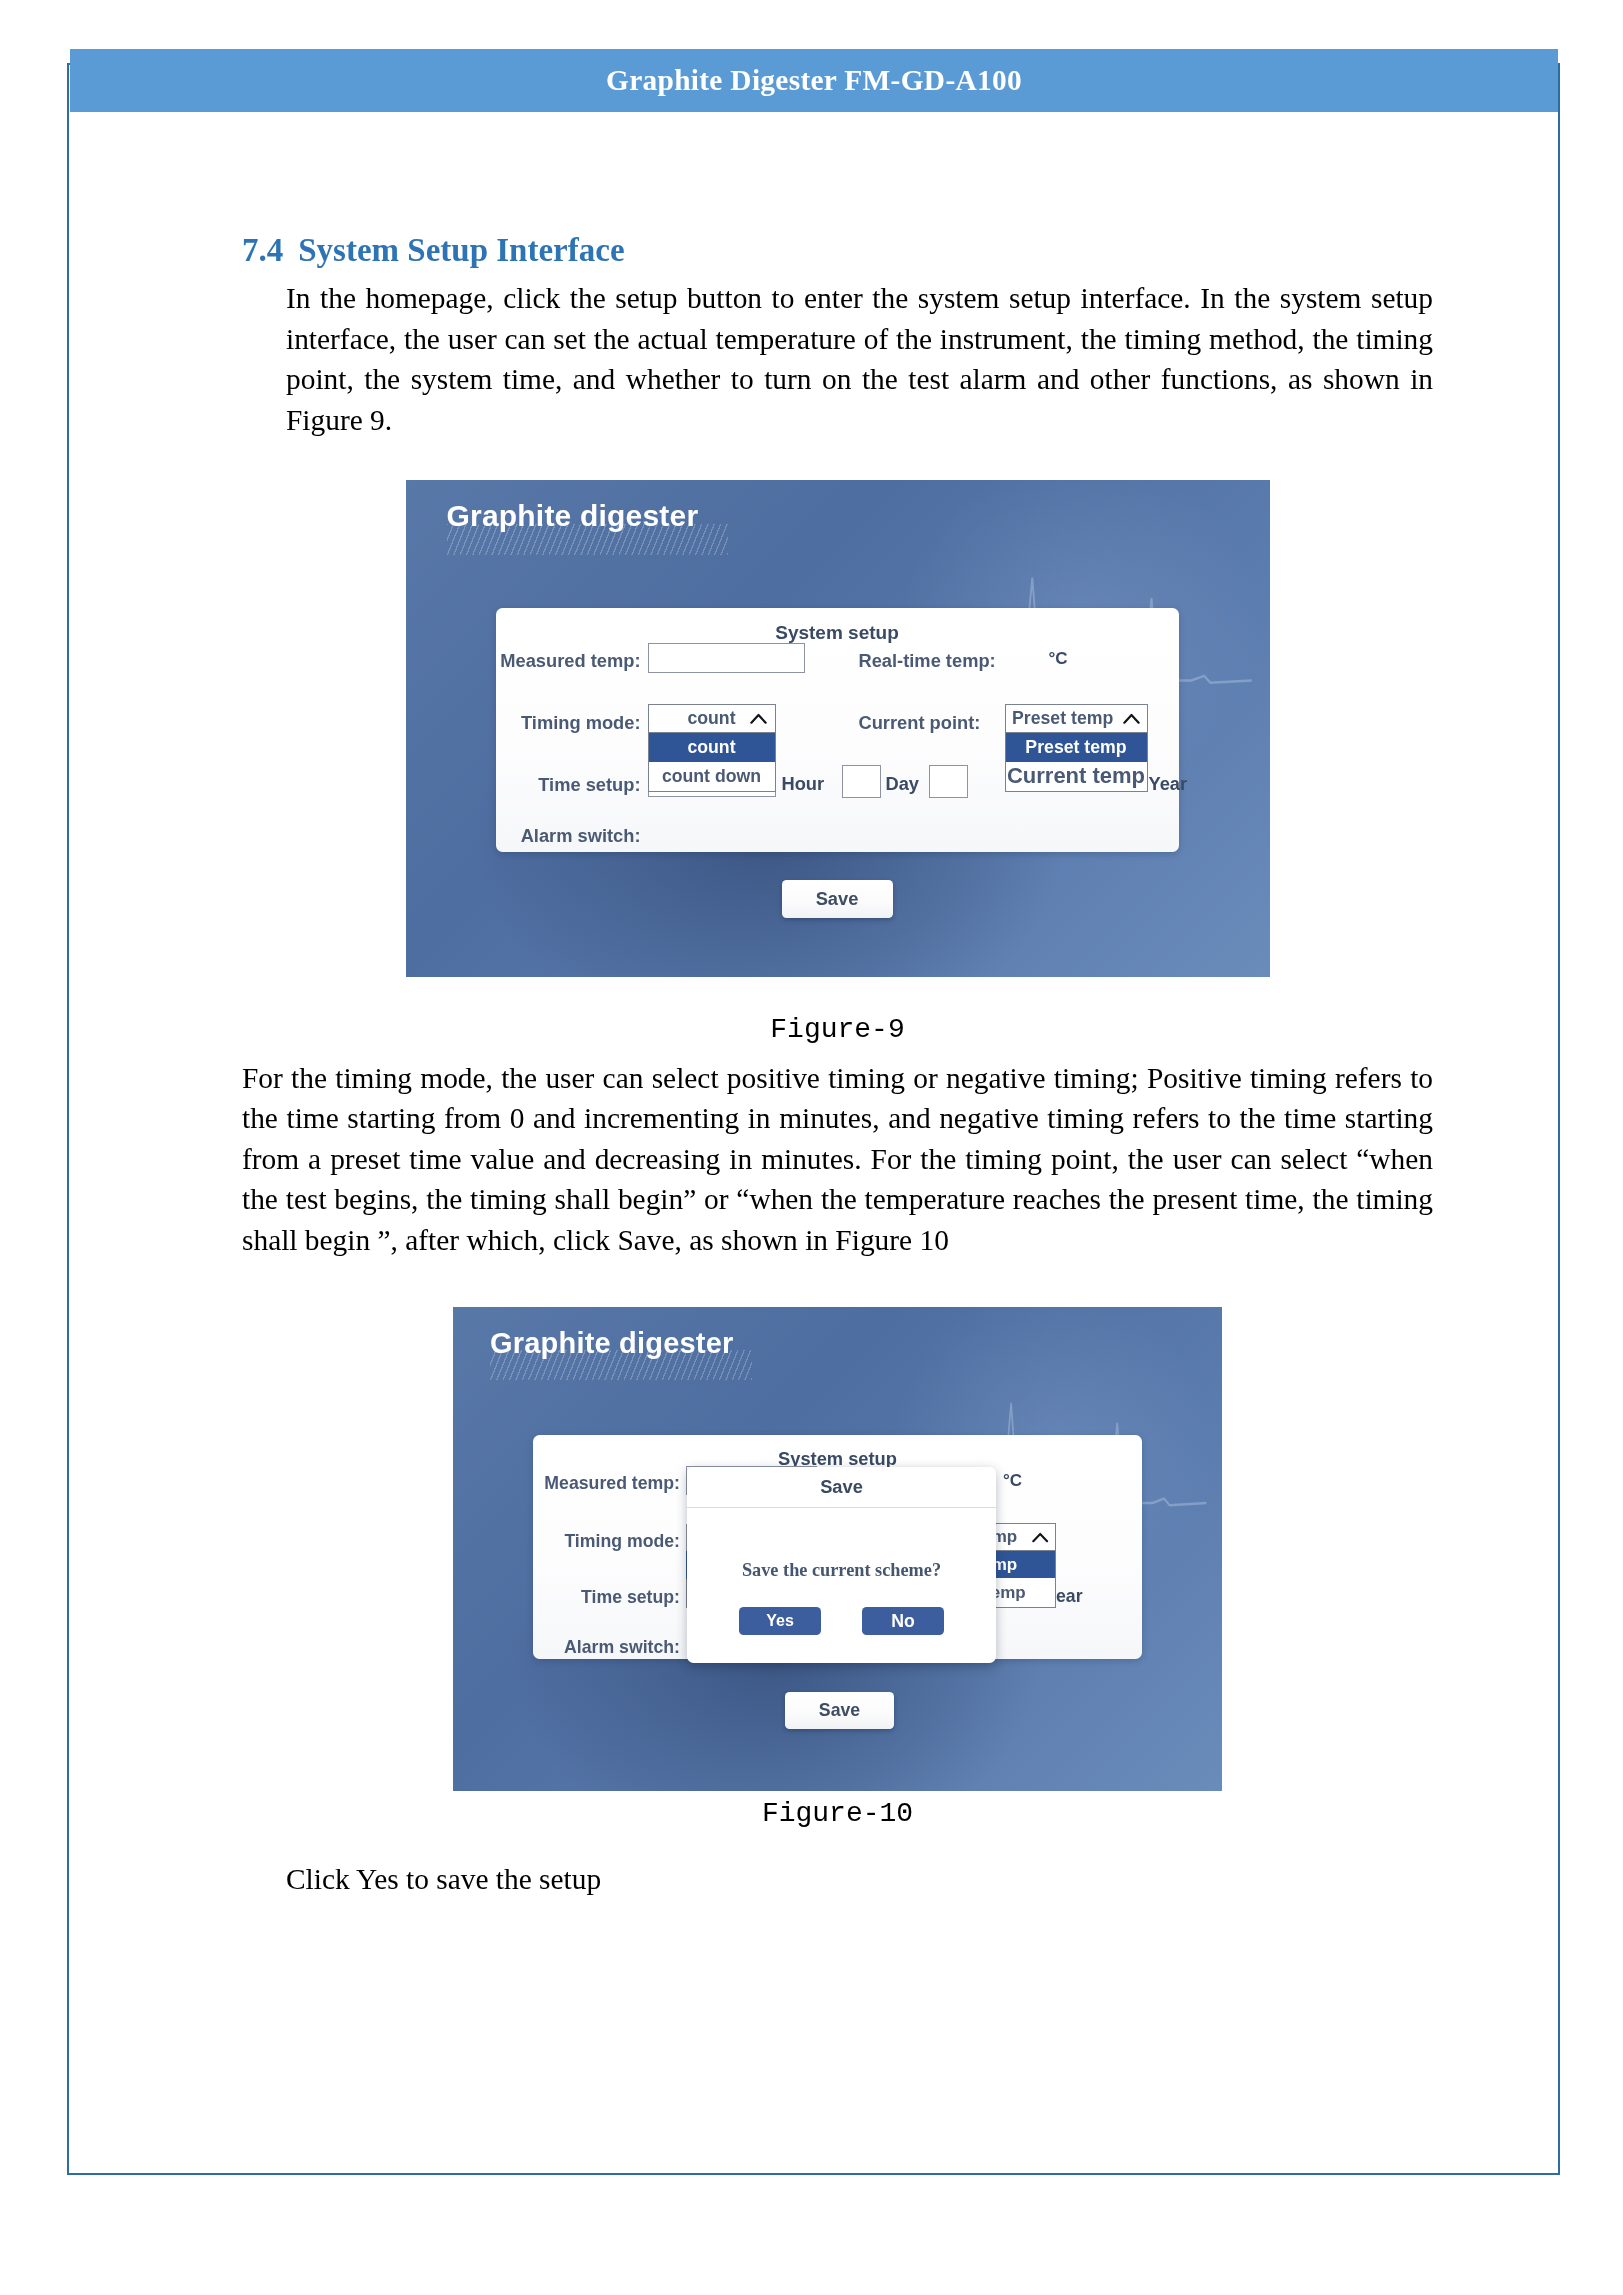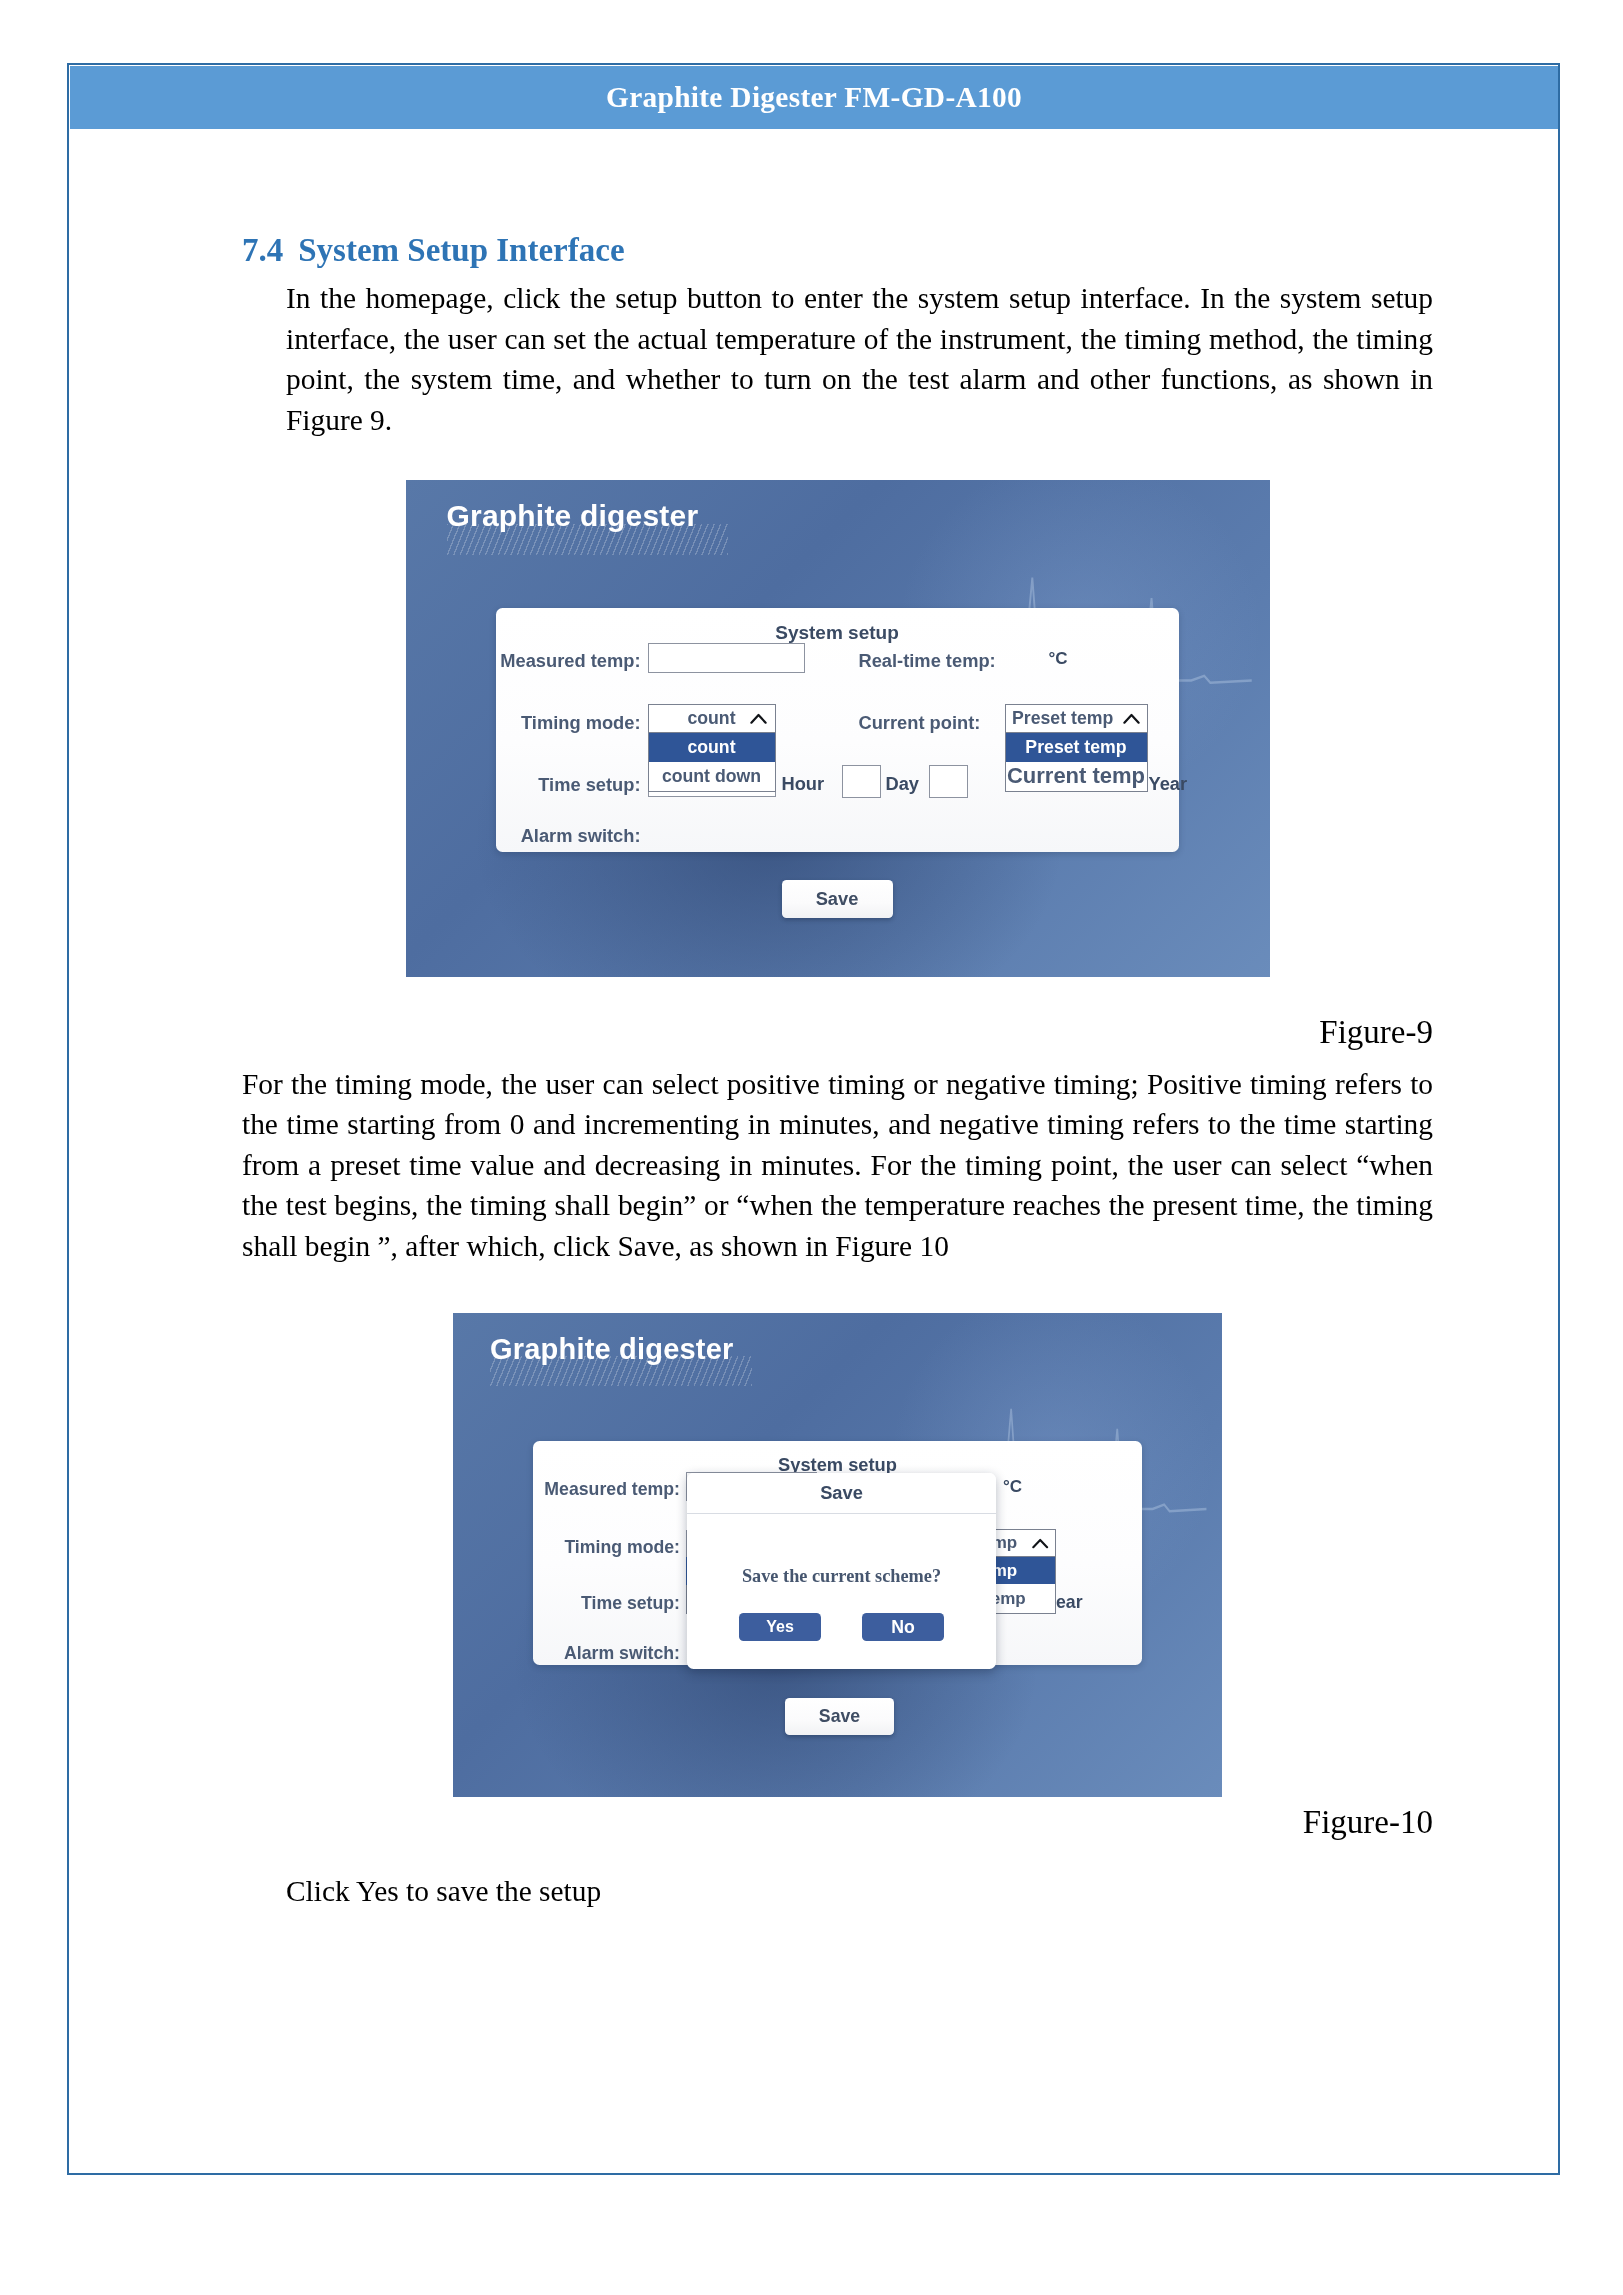--- a/index.html
+++ b/index.html
@@ -23,21 +23,21 @@
     width: 1493px;
     height: 2112px;
     border: 2.6px solid #2E6CA4;
     box-sizing: border-box;
   }
 
   
   #doc-header {
     position: absolute;
     left: 70px;
-    top: 66px;
+    top: 49px;
     width: 1488px;
     height: 63px;
     background: #5B9BD5;
     display: flex;
     align-items: center;
     justify-content: center;
     box-sizing: border-box;
   }
   #doc-header-title {
     color: #ffffff;
@@ -71,24 +71,24 @@
     font-size: 29.4px;
     line-height: 1.38;
     color: #000000;
     text-align: justify;
     text-justify: inter-word;
     margin: 0;
   }
   .body-para.indent { margin-left: 44px; }
 
   .fig-caption {
-    font-family: Liberation Serif, serif;
-    font-size: 33px;
+    font-family: Liberation Mono, monospace;
+    font-size: 28px;
     color: #000000;
-    text-align: right;
+    text-align: center;
     margin: 0;
   }
 
   
   .figure-wrap { width: 100%; display: flex; justify-content: center; }
 
   .device {
     position: relative;
     background:
       radial-gradient(ellipse 55% 70% at 42% 72%, rgba(40,62,104,0.55) 0%, rgba(40,62,104,0.0) 62%),

